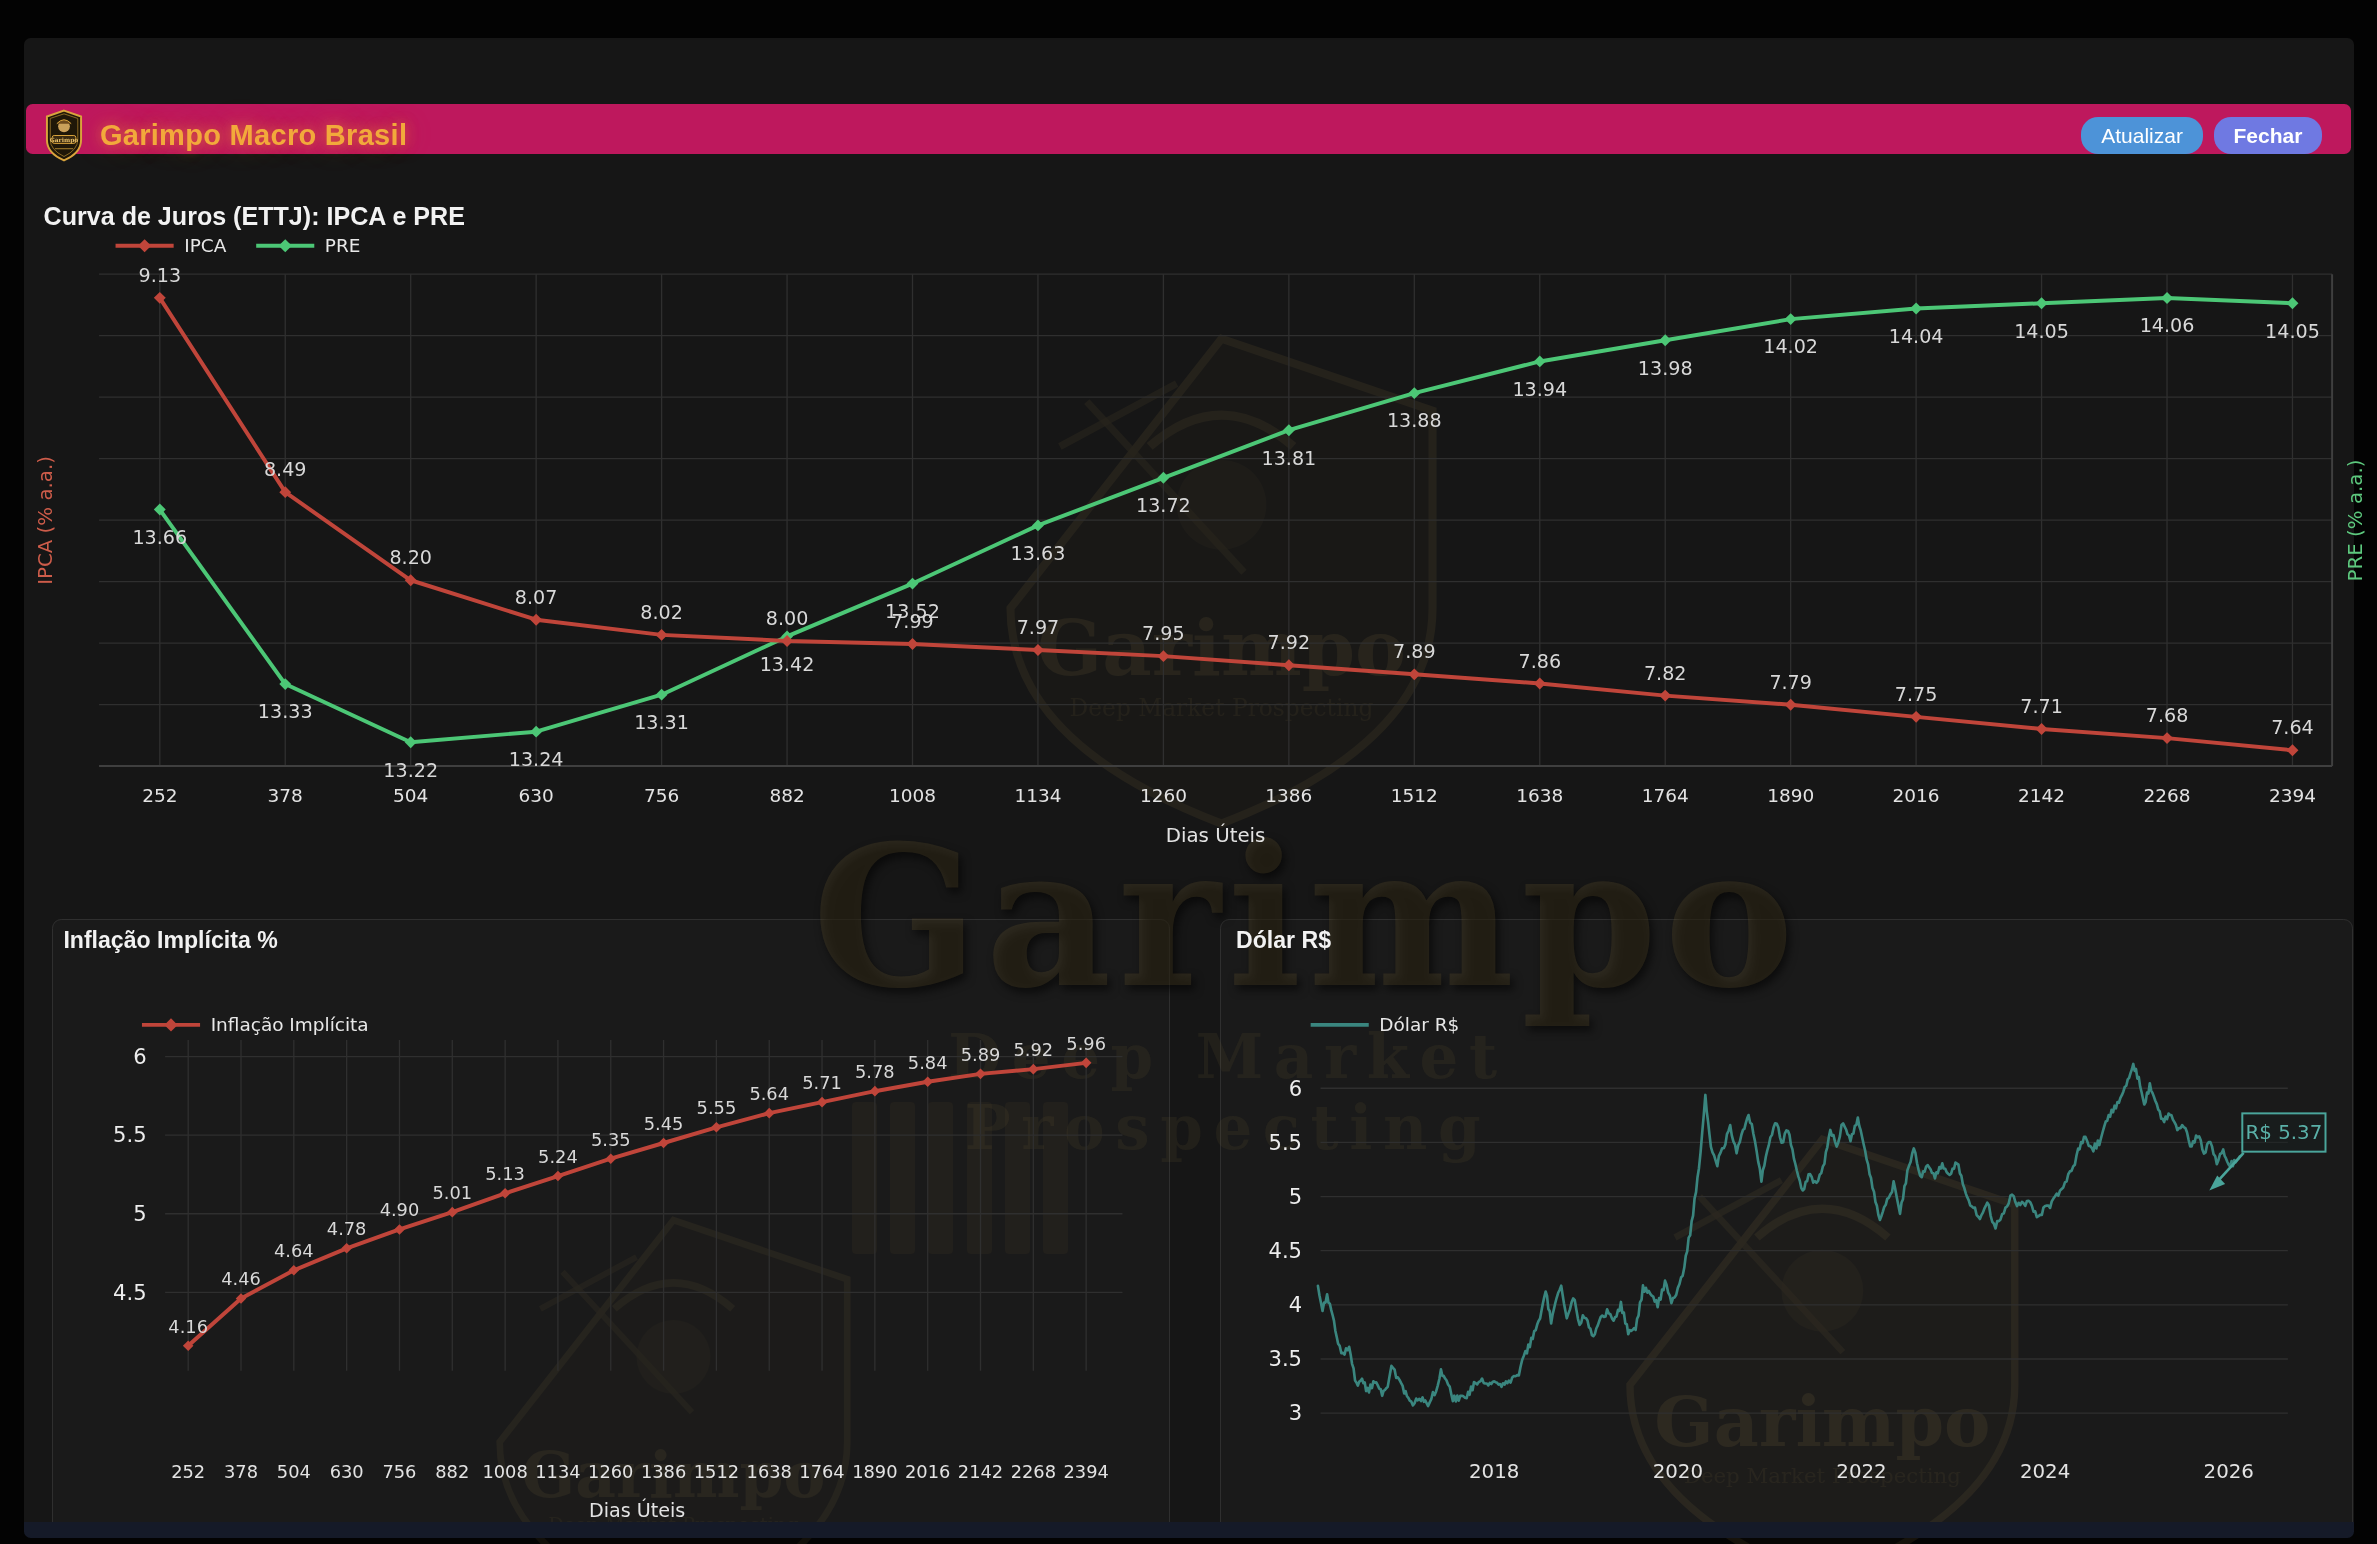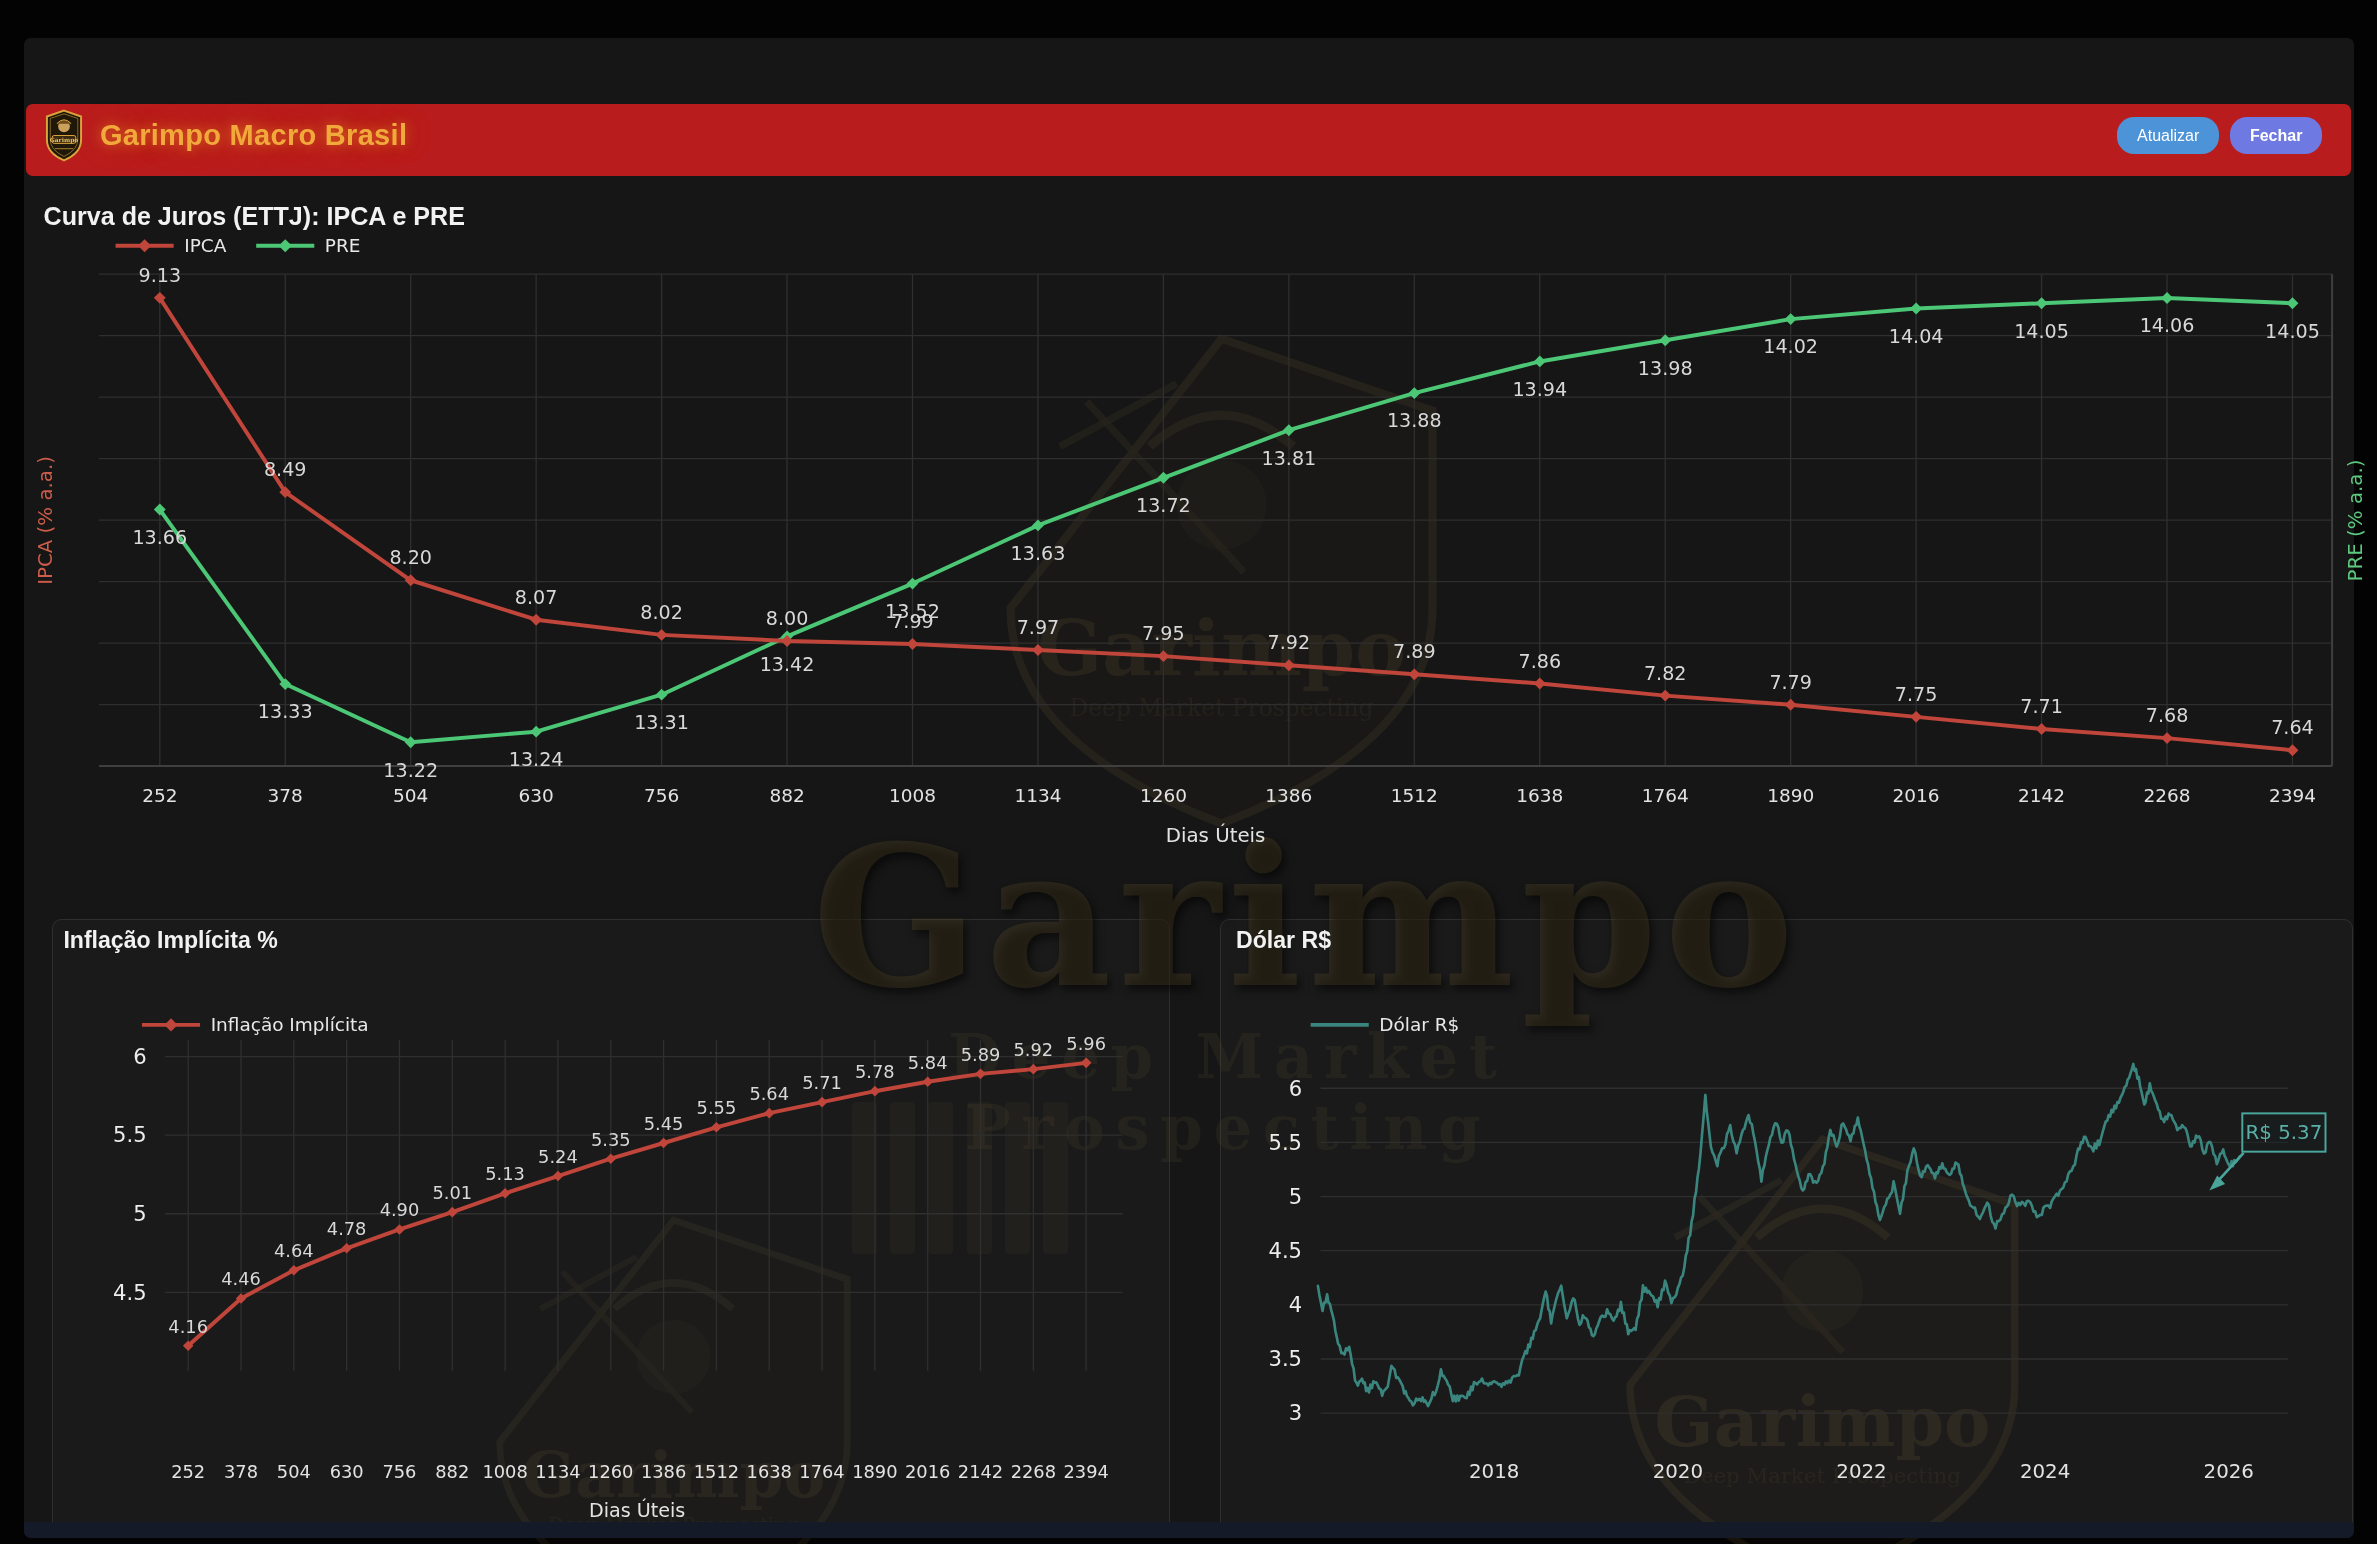--- a/index.html
+++ b/index.html
@@ -1,27 +1,27 @@
 <!DOCTYPE html>
 <html style="font-size:10.6px"><head>
 <meta charset="utf-8">
 <style>
   html,body{margin:0;padding:0;background:#000;}
   .stage{position:relative;width:2377px;height:1544px;background:#030303;overflow:hidden;
          font-family:"DejaVu Sans",sans-serif;}
   .app{position:absolute;left:24px;top:38px;width:2330px;height:1494px;background:#161616;border-radius:6.6px;}
   
-  .header{position:absolute;left:26.4px;top:104px;width:2325px;height:72px;background:#b91c1c;border-radius:6.6px;z-index:6;}
+  .header{position:absolute;left:26.4px;top:104px;width:2325px;height:50px;background:#be185d;border-radius:6.6px;z-index:6;}
   .brand{position:absolute;left:17px;top:5.3px;display:flex;align-items:center;gap:14.5px;}
   .brand .logo{width:42px;height:53px;}
   .app-title{font-family:"Liberation Sans",sans-serif;font-weight:bold;font-size:29px;color:#f2a93b;
     text-shadow:0 0 12px rgba(243,160,40,.55),0 0 30px rgba(243,160,40,.3);letter-spacing:0.3px;}
   .hbtns{position:absolute;right:29px;top:13.2px;display:flex;gap:10.6px;}
   .hbtns button{border:none;border-radius:17px;height:37px;padding:0 20px;font-family:"Liberation Sans",sans-serif;
-    font-size:16px;color:#fff;cursor:pointer;}
+    font-size:21px;color:#fff;cursor:pointer;}
   .btn-atualizar{background:#4d93d8;}
   .btn-fechar{background:#6f79e2;font-weight:bold;}
   
   .panel{position:absolute;background:#1a1a1a;border:0.7px solid #2f2f2f;border-radius:9.2px;z-index:1;}
   .panel-implicita{left:52px;top:919px;width:1116px;height:614px;}
   .panel-dolar{left:1220px;top:919px;width:1131px;height:614px;}
   
   .big-wm{position:absolute;left:812px;top:818px;width:832px;z-index:2;pointer-events:none;text-align:center;
           font-family:"DejaVu Serif",serif;}
   .big-wm .brand-txt{display:block;font-weight:bold;font-size:195px;line-height:198px;letter-spacing:6.6px;

